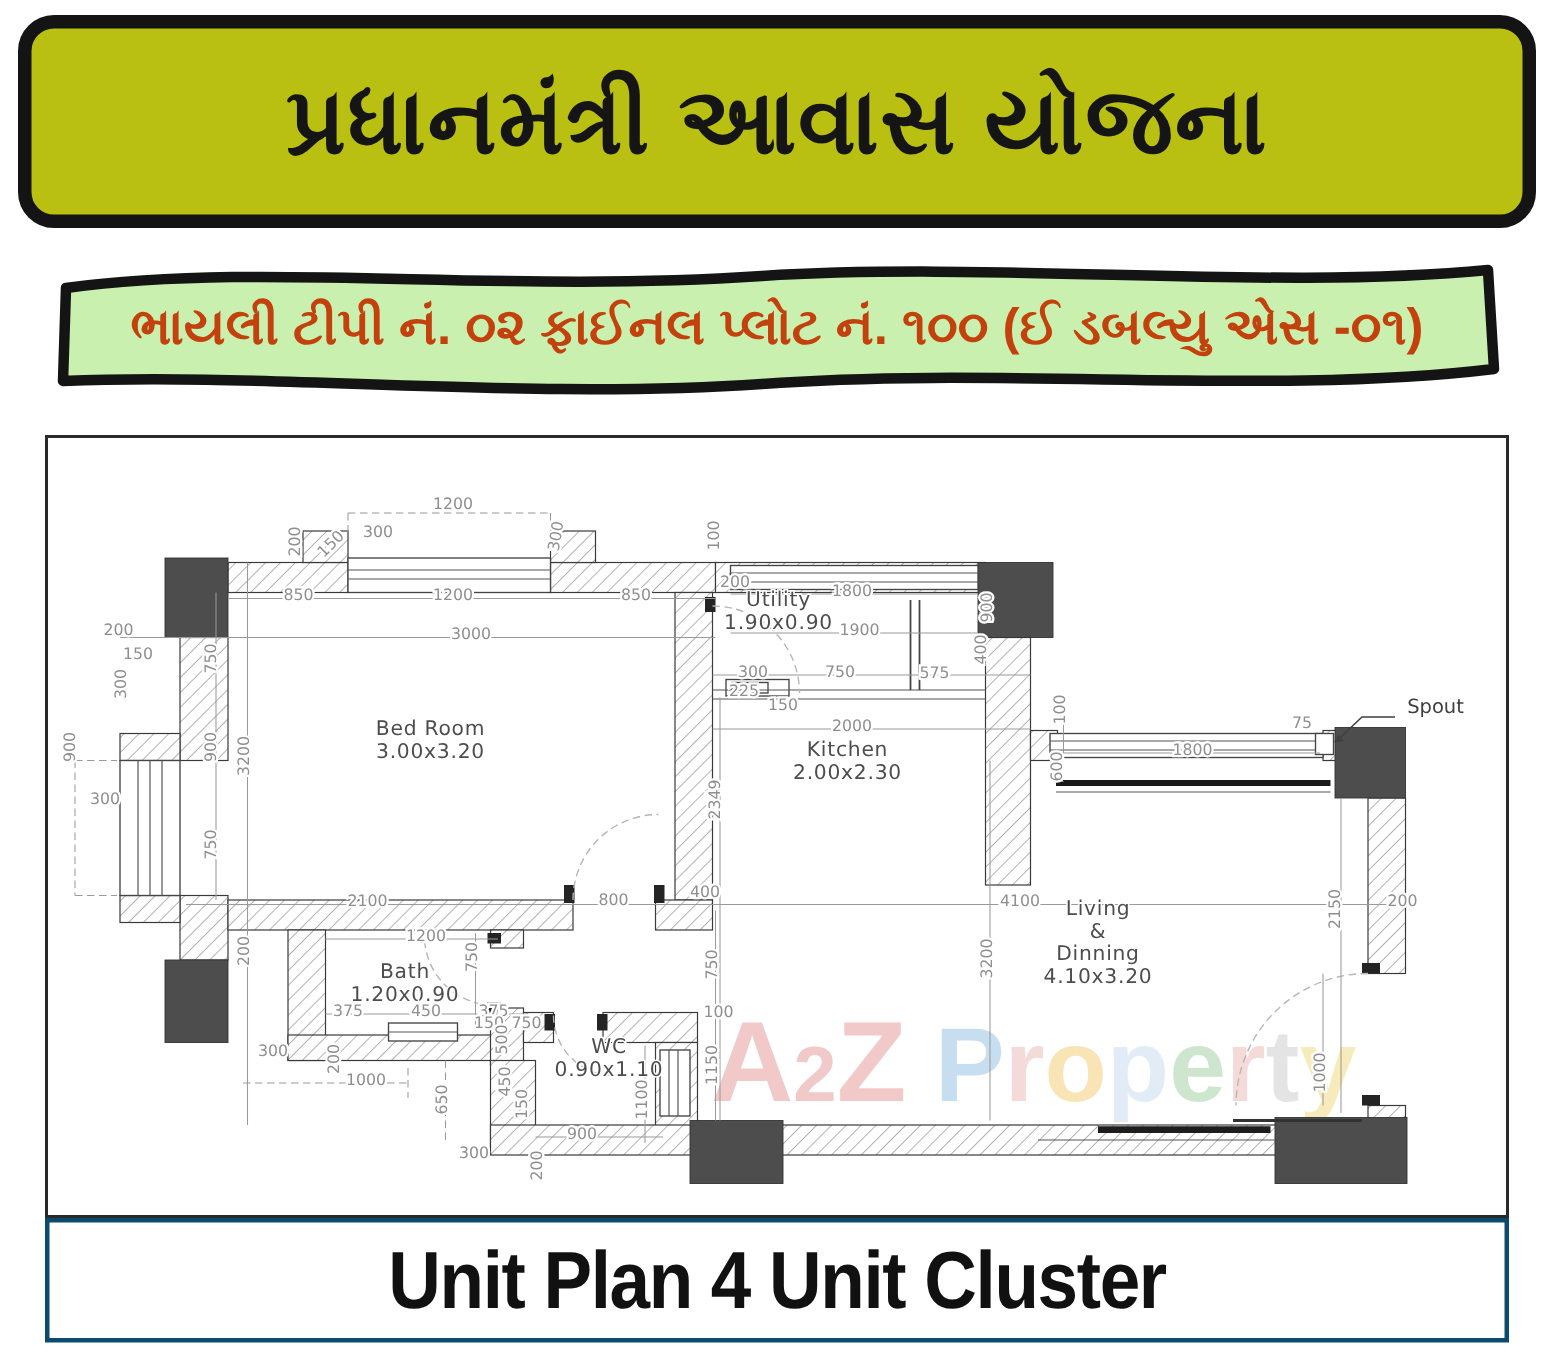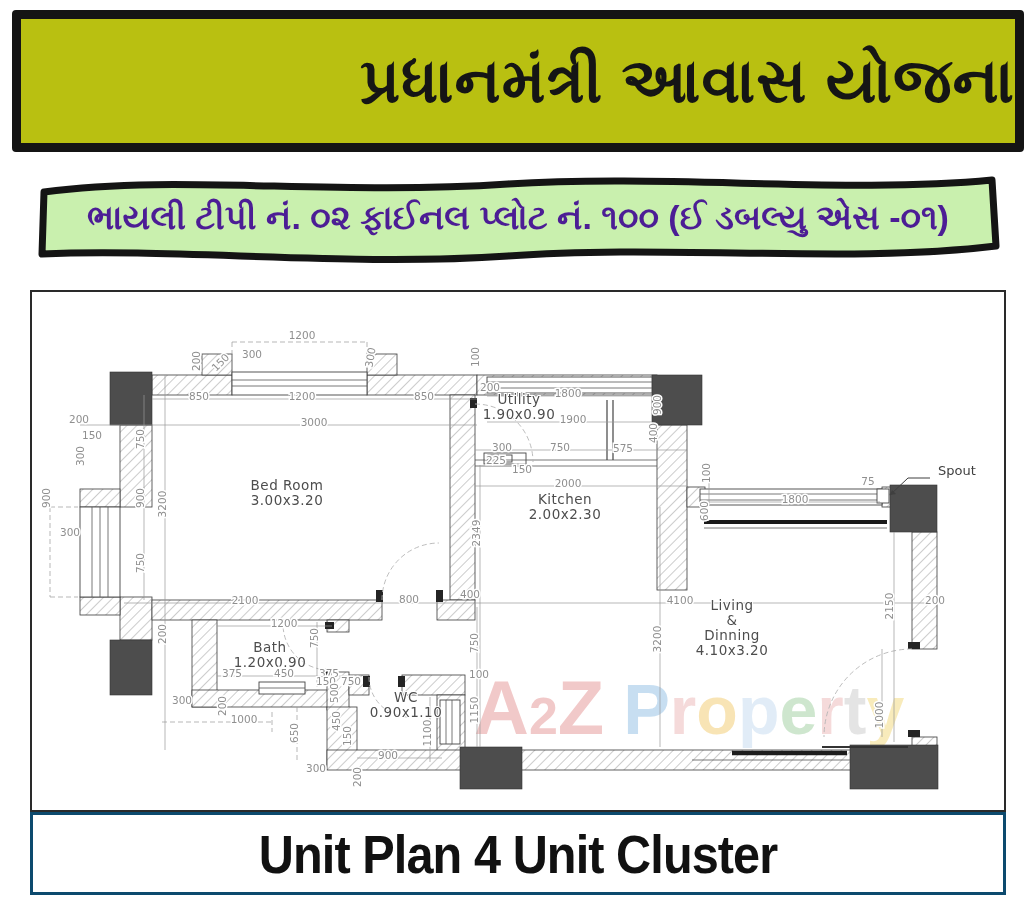--- a/index.html
+++ b/index.html
@@ -1,23 +1,23 @@
 <!DOCTYPE html>
 <html><head>
 <meta charset="utf-8">
 <style>
   html,body{margin:0;padding:0;background:#fff;}
   body{width:1036px;height:903px;position:relative;font-family:"Liberation Sans",sans-serif;overflow:hidden;}
   .banner1{position:absolute;left:12px;top:10px;width:994px;height:124px;background:#b9c011;
-    border:9px solid #141414;border-radius:4px;display:flex;align-items:center;justify-content:flex-end;}
+    border:9px solid #141414;border-radius:24px;display:flex;align-items:center;justify-content:center;}
   .banner1 span{font-size:62px;font-weight:700;color:#151515;letter-spacing:1px;}
   .banner2{position:absolute;left:28px;top:166px;width:980px;height:106px;}
   .banner2 svg{position:absolute;left:0;top:0;}
   .banner2 .txt{position:absolute;left:0;top:6px;width:100%;height:92px;display:flex;align-items:center;justify-content:center;}
-  .banner2 .txt span{font-size:34px;font-weight:700;color:#4c1d95;}
+  .banner2 .txt span{font-size:34px;font-weight:700;color:#c2410c;}
   .plan-panel{position:absolute;left:30px;top:290px;width:972px;height:518px;border:2px solid #2a2a2a;background:#fff;}
   .footer{position:absolute;left:30px;top:812px;width:970px;height:77px;border:3px solid #0c4a6e;background:#fff;
     display:flex;align-items:center;justify-content:center;}
   .footer span{font-size:54px;font-weight:700;color:#111;transform:scaleX(0.9);letter-spacing:-1px;white-space:nowrap;}
   .wall{fill:url(#hatch);stroke:#3a3a3a;stroke-width:0.8;}
   .col{fill:#4d4d4d;stroke:#333;stroke-width:0.6;}
   .dimline{stroke:#9a9a9a;stroke-width:0.7;fill:none;}
   .dashline{stroke:#9a9a9a;stroke-width:0.7;fill:none;stroke-dasharray:5 3;}
   .arc{stroke:#b5b5b5;stroke-width:0.9;fill:none;stroke-dasharray:5 3;}
   .win{fill:#fff;stroke:#444;stroke-width:0.9;}

